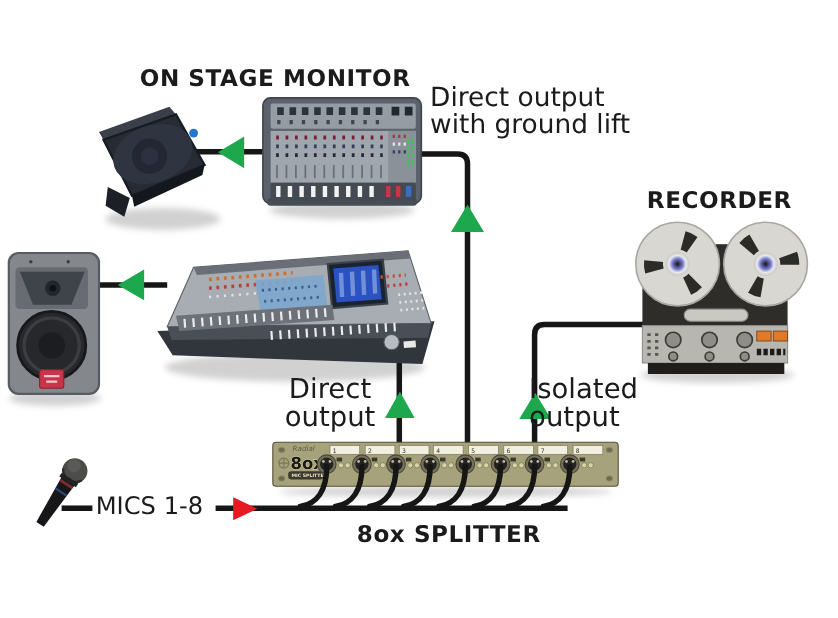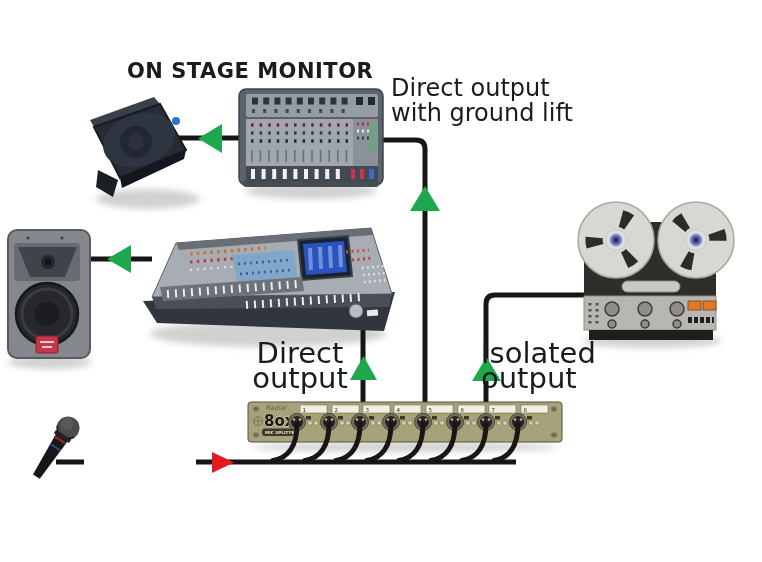--- a/index.html
+++ b/index.html
@@ -1,21 +1,21 @@
 <!DOCTYPE html>
 <html><head>
 <meta charset="utf-8">
 <style>
   html,body{margin:0;padding:0;background:#888;}
   #stage{position:relative;width:762px;height:562px;background:#ffffff;overflow:hidden;
          font-family:"DejaVu Sans","Liberation Sans",sans-serif;}
   #art{position:absolute;left:0;top:0;}
   .lbl{position:absolute;color:#1b1b1b;white-space:pre-line;}
   .lbl.bold{font-weight:bold;font-size:21px;letter-spacing:.5px;}
-  .lbl.reg{font-size:29px;line-height:25px;}
+  .lbl.reg{font-size:25px;line-height:25px;}
   
   .wire{stroke:#161616;stroke-width:5;fill:none;}
   .cable{stroke:#161616;stroke-width:5;fill:none;stroke-linecap:round;}
   .arrow-green{fill:#1ea84e;}
   .arrow-red{fill:#e51b24;}
   .shadow{fill:#9a9a9a;opacity:.45;}
   
   .rackface{fill:#a6a27b;stroke:#55523a;stroke-width:1;}
   .rackhole{fill:#6e6b4f;stroke:#8f8c6b;stroke-width:.8;}
   .chstrip{fill:#f2f0e2;stroke:#7a7758;stroke-width:.6;}
@@ -337,18 +337,21 @@
     <polygon class="arrow-green" points="410,211 440,211 425,186"></polygon>
     <polygon class="arrow-green" points="350,380 377,380 363.5,356"></polygon>
     <polygon class="arrow-green" points="472,381 501,381 486.5,357"></polygon>
     <polygon class="arrow-red" points="212,452 212,473 234,462.5"></polygon>
   </g>
 </svg>
 
 <div class="lbl bold" style="left:127px;top:59px;text-align:right;">ON STAGE MONITOR</div>
 <div class="lbl reg" style="left:391px;top:76px;font-size:24px;">Direct output
 with ground lift</div>
+<div class="lbl bold" style="left:588px;top:170px;">RECORDER</div>
 <div class="lbl reg" style="left:252px;top:341px;width:96px;text-align:center;">Direct
 output</div>
 <div class="lbl reg" style="left:481px;top:341px;">Isolated
 output</div>
+<div class="lbl reg" style="left:87px;top:448px;font-size:22px;">MICS 1-8</div>
+<div class="lbl bold" style="left:302px;top:474px;width:212px;text-align:center;">8ox SPLITTER</div>
 
 </div>
 
 </body></html>

